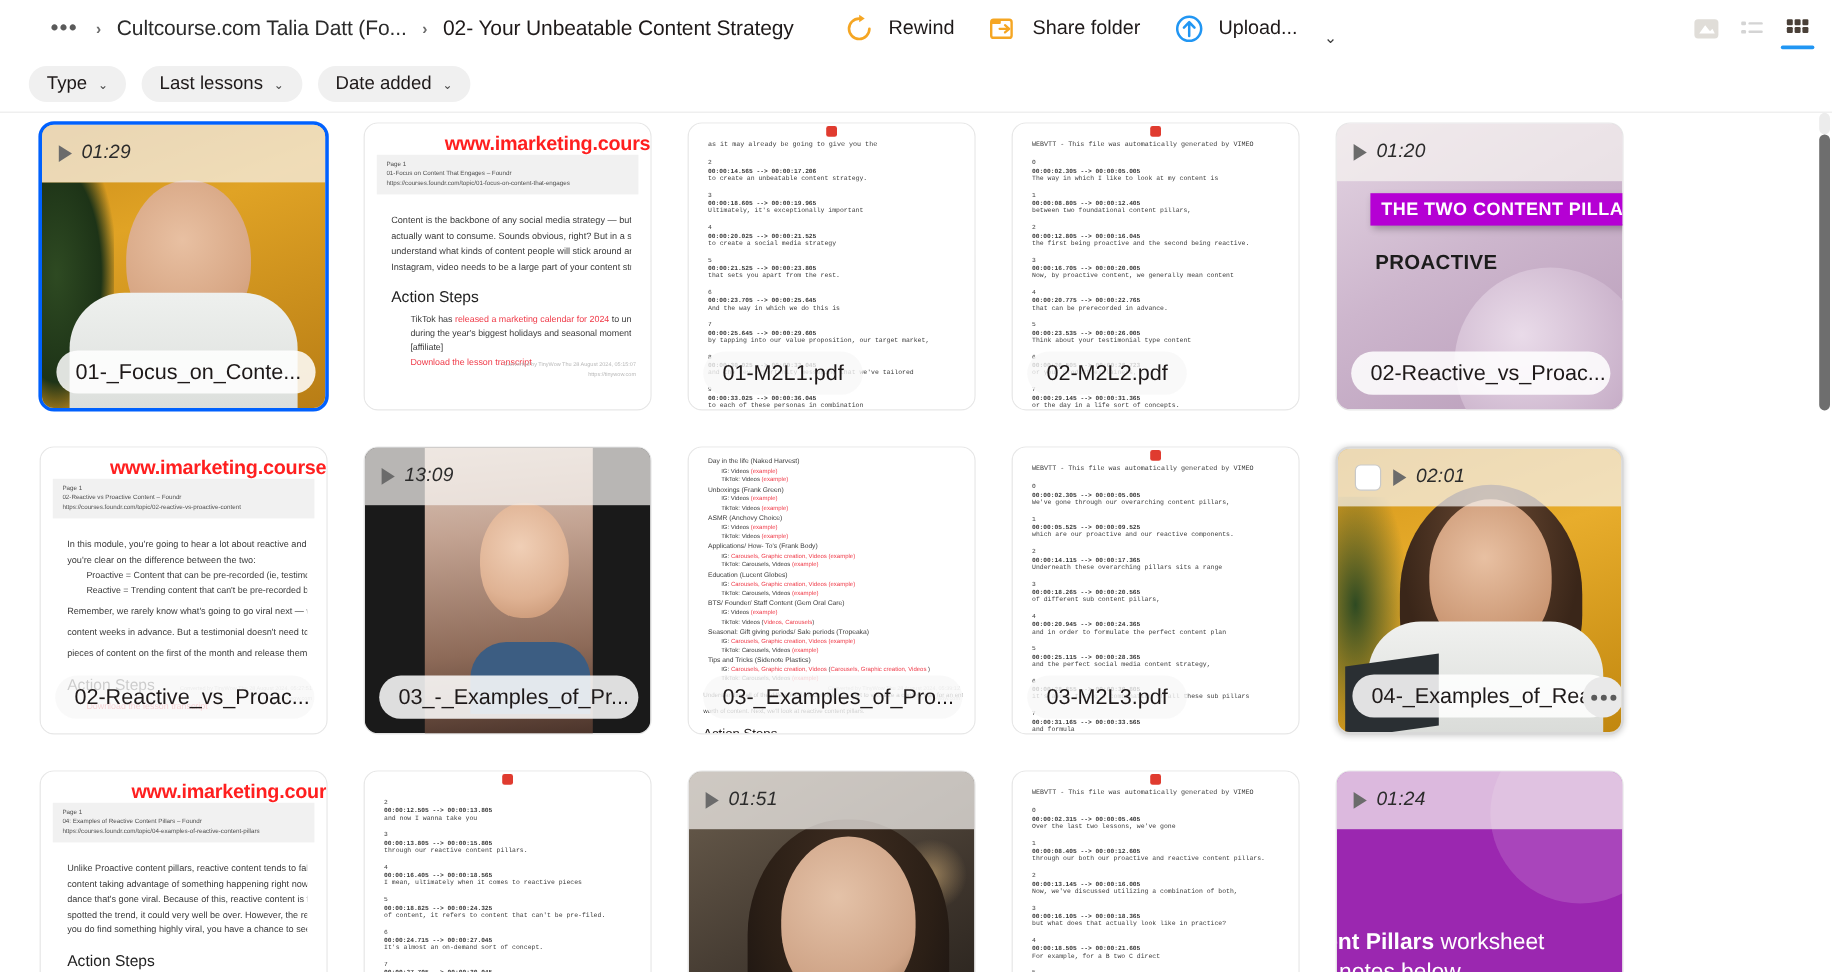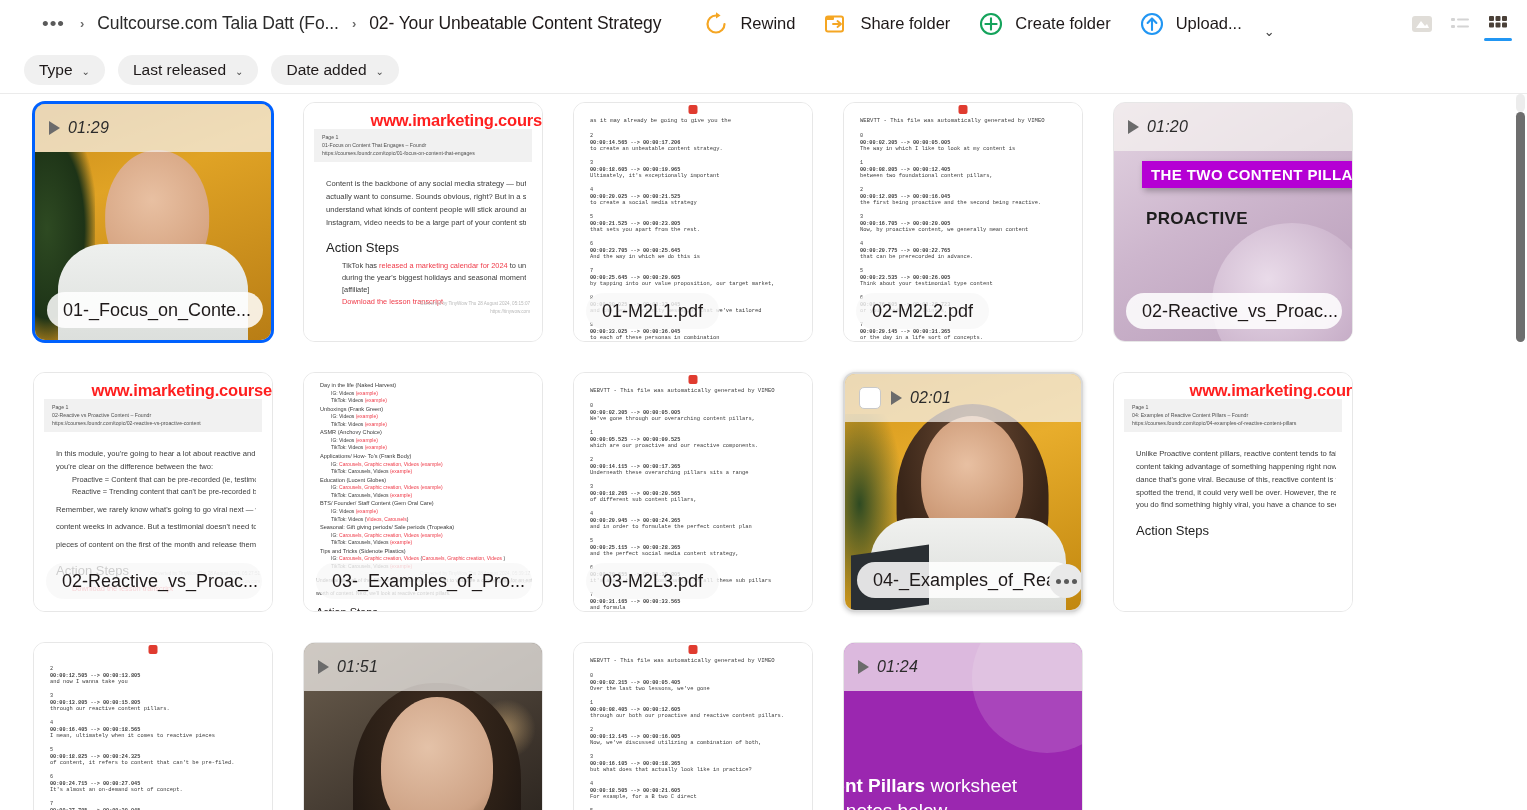--- a/index.html
+++ b/index.html
@@ -338,27 +338,20 @@
 
     <div class="tb-btn">
       <svg class="tb-ico" viewBox="0 0 26 26">
         <rect x="3" y="5.5" width="17" height="15" rx="2" fill="none" stroke="#f5a623" stroke-width="2"></rect>
         <rect x="3" y="5.5" width="8" height="3.4" rx="1" fill="#f5a623"></rect>
         <path d="M10 13h7M14.5 10 L18 13 L14.5 16" fill="none" stroke="#f5a623" stroke-width="1.9" stroke-linecap="round" stroke-linejoin="round"></path>
       </svg>
       <span>Share folder</span>
     </div>
 
-    <div class="tb-btn">
-      <svg class="tb-ico" viewBox="0 0 26 26">
-        <circle cx="13" cy="13" r="10" fill="none" stroke="#14a35b" stroke-width="2.1"></circle>
-        <path d="M13 7.4v11.2M7.4 13h11.2" stroke="#14a35b" stroke-width="2.1" stroke-linecap="round"></path>
-      </svg>
-      <span>Create folder</span>
-    </div>
 
     <div class="tb-btn">
       <svg class="tb-ico" viewBox="0 0 26 26">
         <circle cx="13" cy="13" r="10" fill="none" stroke="#2196f3" stroke-width="2.1"></circle>
         <path d="M13 19V7.6M8.6 12 L13 7.4 L17.4 12" fill="none" stroke="#2196f3" stroke-width="2.1" stroke-linecap="round" stroke-linejoin="round"></path>
       </svg>
       <span>Upload...</span>
     </div>
 
     <div class="caret-btn">⌄</div>
@@ -393,21 +386,21 @@
     </div>
   </div>
 </div>
 
 <div class="filterbar">
   <div class="chip">
     <span>Type</span>
     <span class="dn">⌄</span>
   </div>
   <div class="chip">
-    <span>Last released</span>
+    <span>Last lessons</span>
     <span class="dn">⌄</span>
   </div>
   <div class="chip">
     <span>Date added</span>
     <span class="dn">⌄</span>
   </div>
 </div>
 
 <div class="gridwrap">
   <div class="grid" id="grid">
@@ -596,20 +589,37 @@
               <ul>
                 <li><span class="rd">Download the lesson transcript</span></li>
               </ul>
             </div>
             <div class="footnote">
               <div>Converted by TinyWow Thu 28 August 2024, 05:27:51</div>
               <div>https://tinywow.com</div>
             </div>
           </div>
           <div class="namepill doc">02-Reactive_vs_Proac...</div>
+        </div>
+      </div>
+      <div class="cell">
+        <div class="card">
+          <div class="thumb">
+            <div class="scene sc-phone">
+              <div class="strip"></div>
+              <div class="hair3"></div>
+              <div class="face"></div>
+              <div class="top3"></div>
+            </div>
+            <div class="vidbar">
+              <div class="play-tri"></div>
+              <div class="dur">13:09</div>
+            </div>
+          </div>
+          <div class="namepill">03_-_Examples_of_Pr...</div>
         </div>
       </div>
       <div class="cell">
         <div class="card">
           <div class="docprev">
             <div style="padding:8px 10px 0 12px">
               <ul style="margin:0;list-style:none">
                 <li style="font-size:5.6px;line-height:1.52;margin-left:4px;list-style:square;white-space:nowrap;overflow:hidden;color:#3b3b3b">Day in the life (Naked Harvest)</li>
                 <li style="font-size:5px;line-height:1.52;margin-left:15px;list-style:'- ';white-space:nowrap;overflow:hidden;color:#3b3b3b">IG: Videos <span class="rd">(example)</span></li>
                 <li style="font-size:5px;line-height:1.52;margin-left:15px;list-style:'- ';white-space:nowrap;overflow:hidden;color:#3b3b3b">TikTok: Videos <span class="rd">(example)</span></li>

